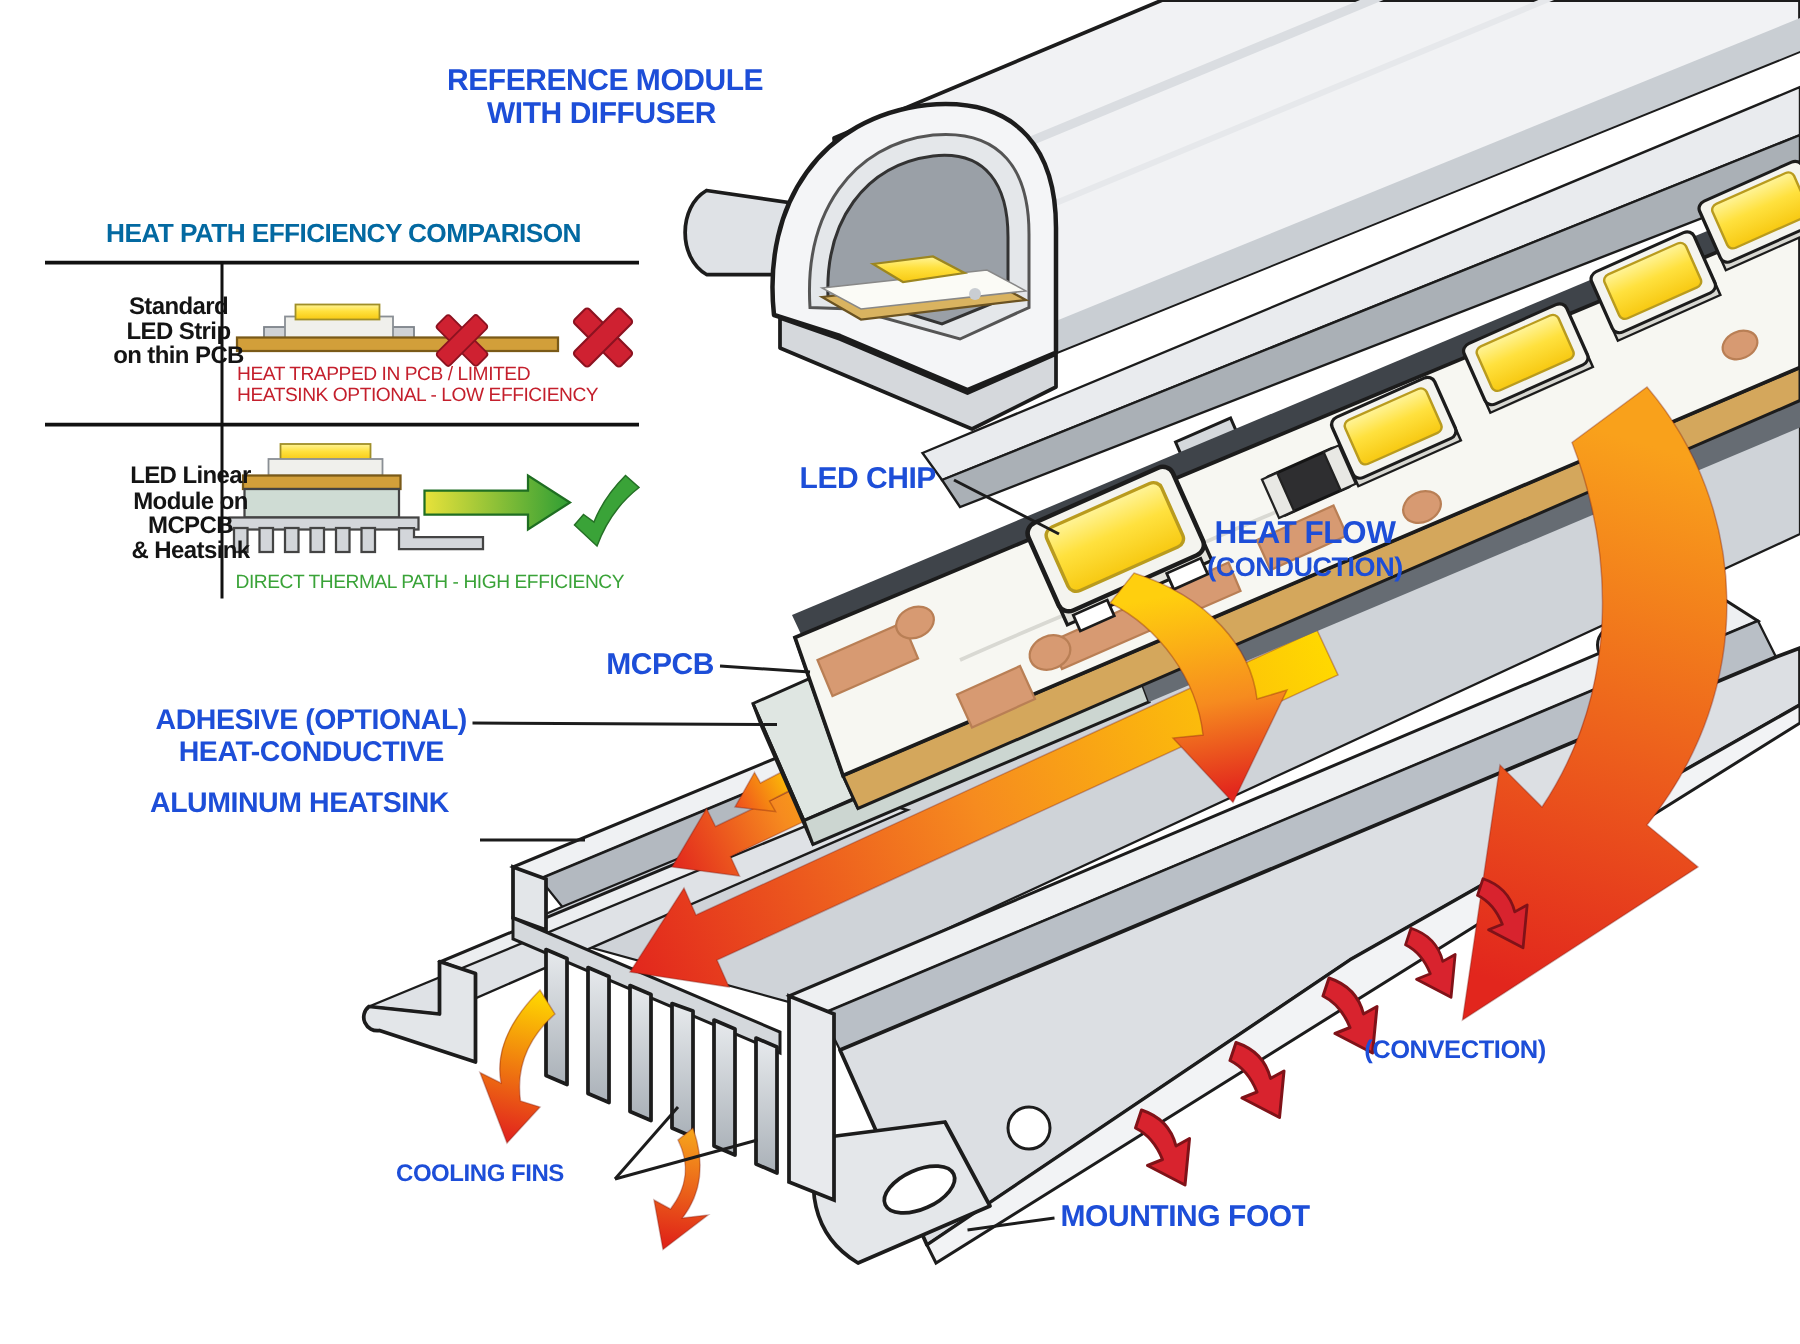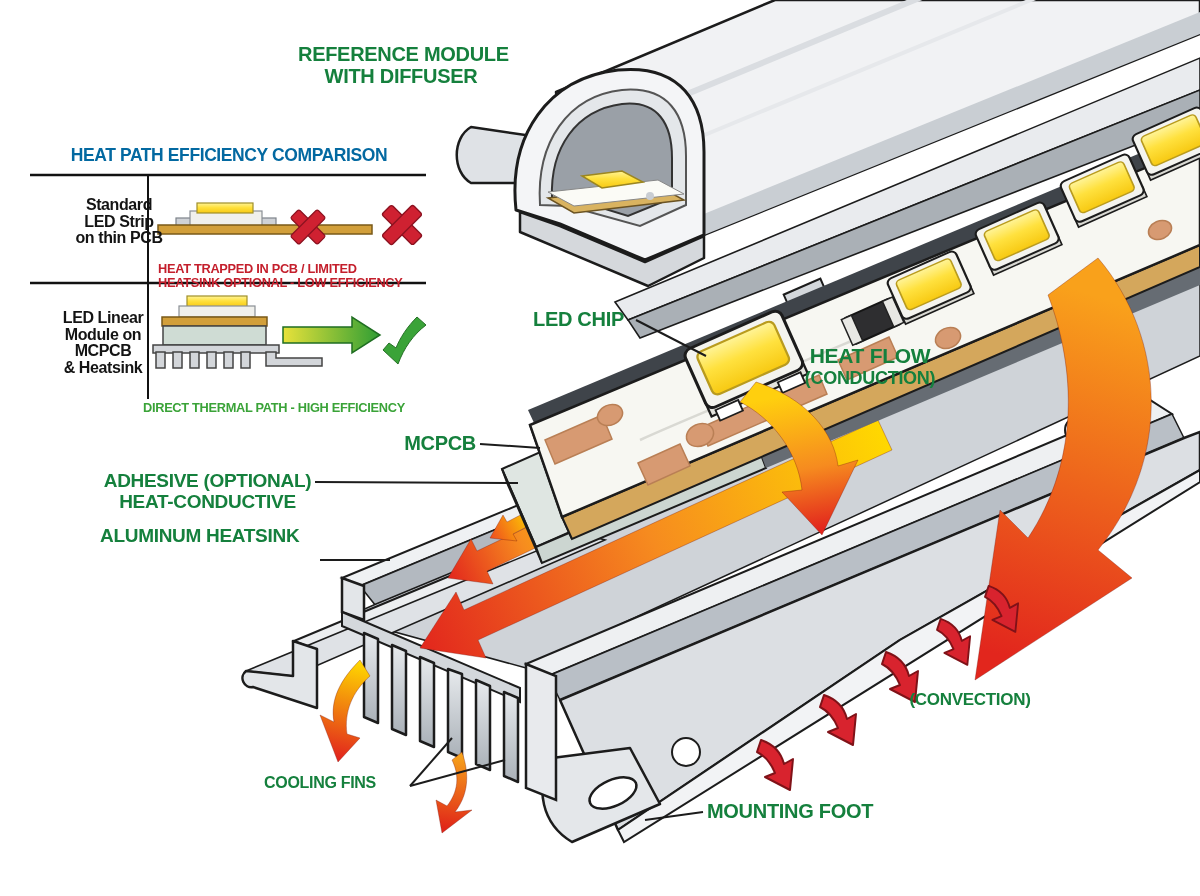--- a/index.html
+++ b/index.html
@@ -1,29 +1,29 @@
 <!DOCTYPE html>
 <html><head>
 <meta charset="utf-8">
 <style>
   html,body{margin:0;padding:0;background:#ffffff;}
   #stage{position:relative;width:1200px;height:896px;background:#ffffff;overflow:hidden;
          font-family:"Liberation Sans",sans-serif;}
   #art{position:absolute;left:0;top:0;}
-  .lbl{position:absolute;color:#15803d;font-weight:bold;letter-spacing:-0.3px;line-height:1.12;
+  .lbl{position:absolute;color:#1d4ed8;font-weight:bold;letter-spacing:-0.3px;line-height:1.12;
        white-space:nowrap;}
   .ctr{text-align:center;}
   .rt{text-align:right;}
   
   #panel{position:absolute;left:30px;top:143px;width:398px;height:260px;}
   .ptitle{position:absolute;left:0;top:2px;width:398px;text-align:center;font-size:17.5px;
           font-weight:bold;color:#0369a1;letter-spacing:-0.4px;}
   .rowlabel{position:absolute;width:118px;text-align:center;font-weight:bold;color:#141414;
             font-size:16px;line-height:16.5px;letter-spacing:-0.4px;}
-  .cap{position:absolute;font-size:12.8px;font-weight:bold;letter-spacing:-0.3px;line-height:13.5px;margin-top:20px;}
+  .cap{position:absolute;font-size:12.8px;font-weight:normal;letter-spacing:-0.3px;line-height:13.5px;}
 </style>
 </head>
 <body>
 
 <div id="stage">
 
 <svg id="art" width="1200" height="896" viewBox="0 0 1200 896">
   <defs>
     <linearGradient id="ledtop" x1="0" y1="0" x2="0" y2="1">
       <stop offset="0" stop-color="#fff498"></stop>
@@ -292,27 +292,27 @@
   <div class="rowlabel" style="left:30px;top:54px;">
     <div>Standard</div>
     <div>LED Strip</div>
     <div>on thin PCB</div>
   </div>
   <div class="cap" style="left:128px;top:99px;color:#c41f2c;">
     <div>HEAT TRAPPED IN PCB / LIMITED</div>
     <div>HEATSINK OPTIONAL - LOW EFFICIENCY</div>
   </div>
 
-  <div class="rowlabel" style="left:14px;top:167px;">
+  <div class="rowlabel" style="left:38px;top:167px;">
     <div>LED Linear</div>
     <div>Module on</div>
     <div>MCPCB</div>
     <div>&amp; Heatsink</div>
   </div>
-  <div class="cap" style="left:113px;top:238px;color:#3aa338;">DIRECT THERMAL PATH - HIGH EFFICIENCY</div>
+  <div class="cap" style="left:127px;top:238px;color:#3aa338;">DIRECT THERMAL PATH - HIGH EFFICIENCY</div>
 </div>
 
 <div class="lbl" style="left:533px;top:308px;font-size:20px;">LED CHIP</div>
 
 <div class="lbl ctr" style="left:790px;top:344px;width:160px;">
   <div style="font-size:21px;">HEAT FLOW</div>
   <div style="font-size:18px;text-align:center;">(CONDUCTION)</div>
 </div>
 
 <div class="lbl rt" style="left:388px;top:432px;width:88px;font-size:20px;">MCPCB</div>

